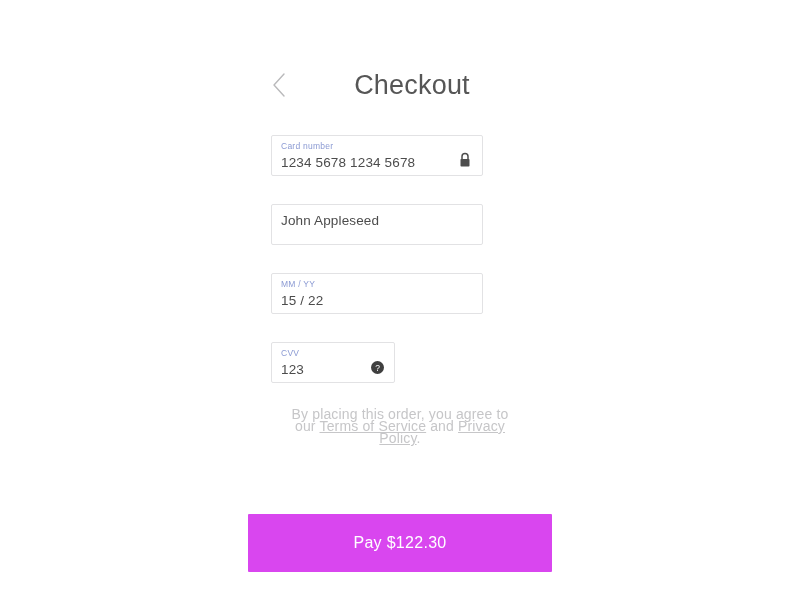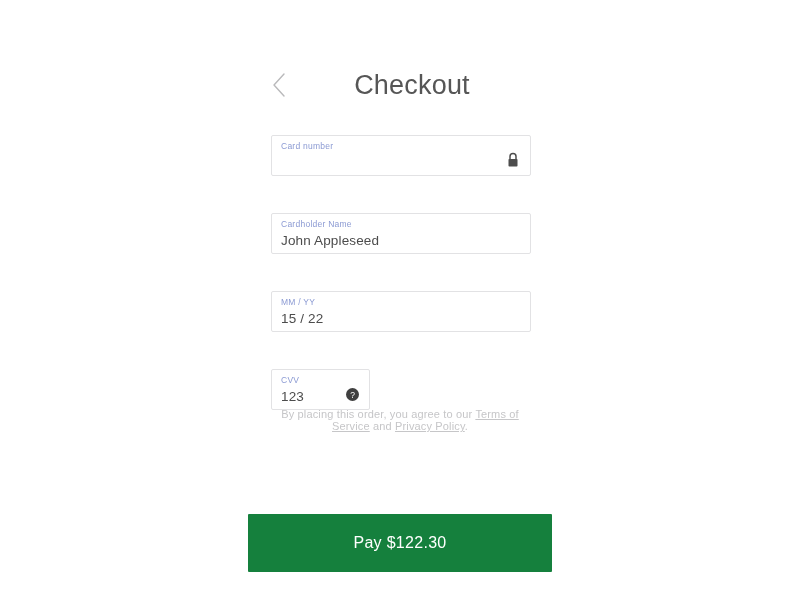--- a/index.html
+++ b/index.html
@@ -43,27 +43,27 @@
   
   .form {
     position: absolute;
     left: 271px;
     top: 135px;
     width: 260px;
   }
   .field {
     position: relative;
     box-sizing: border-box;
-    width: 260px;
+    width: 212px;
     height: 41px;
     background: #ffffff;
     border: 1px solid #e2e2e4;
     border-radius: 2px;
     padding: 5px 10px 0 9px;
-    margin-bottom: 37px;
+    margin-bottom: 28px;
   }
   .field-label {
     font-size: 8.5px;
     color: #8b9ad3;
     letter-spacing: 0.25px;
     line-height: 11px;
     font-weight: 400;
   }
   .field-value {
     font-size: 13.5px;
@@ -83,50 +83,50 @@
     justify-content: center;
   }
   .field-icon svg { display: block; }
 
   .row {
     display: flex;
     justify-content: space-between;
     width: 260px;
   }
   .row .field {
-    width: 99px;
+    width: 124px;
     margin-bottom: 0;
   }
 
   
   .terms {
     position: absolute;
     left: 280px;
     top: 408px;
     width: 240px;
     text-align: center;
-    font-size: 11px;
+    font-size: 14px;
     line-height: 12px;
     color: #c6c6c8;
     letter-spacing: 0.15px;
   }
   .terms a {
     color: #c6c6c8;
     text-decoration: underline;
     cursor: pointer;
   }
 
   
   .pay-button {
     position: absolute;
     left: 248px;
     top: 514px;
     width: 304px;
     height: 58px;
-    background: #15803d;
+    background: #d946ef;
     border: none;
     border-radius: 1px;
     color: #ffffff;
     font-family: "Liberation Sans", sans-serif;
     font-size: 16px;
     letter-spacing: 0.3px;
     cursor: pointer;
     display: flex;
     align-items: center;
     justify-content: center;
@@ -141,30 +141,30 @@
       <path d="M13 2 L3 13 L13 24" stroke="#b9b9bb" stroke-width="1.4" stroke-linecap="round" stroke-linejoin="round"></path>
     </svg>
   </span>
 </div>
 <div class="page-title">Checkout</div>
 
 <div class="form">
 
   <div class="field">
     <div class="field-label">Card number</div>
+    <div class="field-value" placeholder="Card number">1234 5678 1234 5678</div>
     <span class="field-icon">
       <svg width="14" height="16" viewBox="0 0 14 16" fill="none">
         <path d="M4 7 V4.5 a3 3 0 0 1 6 0 V7" stroke="#4d4d4d" stroke-width="1.5" fill="none"></path>
         <rect x="2.5" y="7" width="9" height="7.5" rx="0.8" fill="#4d4d4d"></rect>
       </svg>
     </span>
   </div>
 
   <div class="field">
-    <div class="field-label">Cardholder Name</div>
     <div class="field-value" placeholder="Cardholder Name">John Appleseed</div>
   </div>
 
   <div class="field">
     <div class="field-label">MM / YY</div>
     <div class="field-value" placeholder="MM / YY">15 / 22</div>
   </div>
 
   <div class="row">
     <div class="field">

